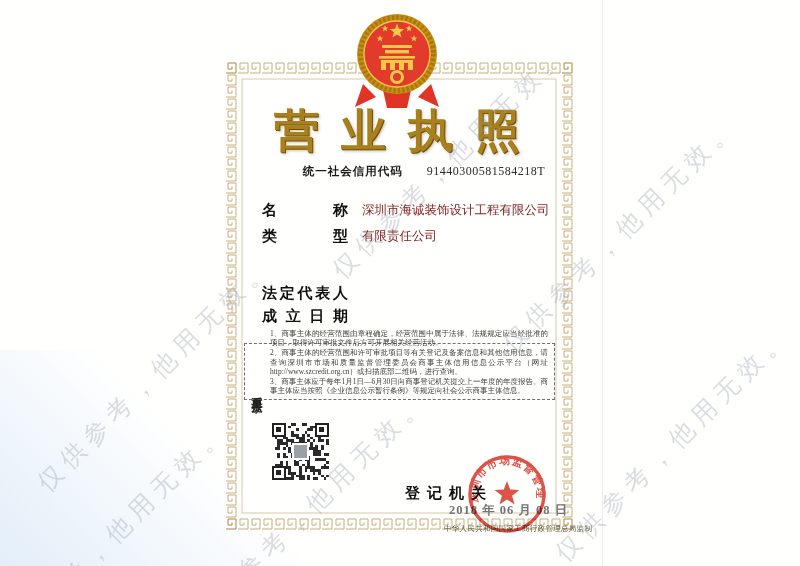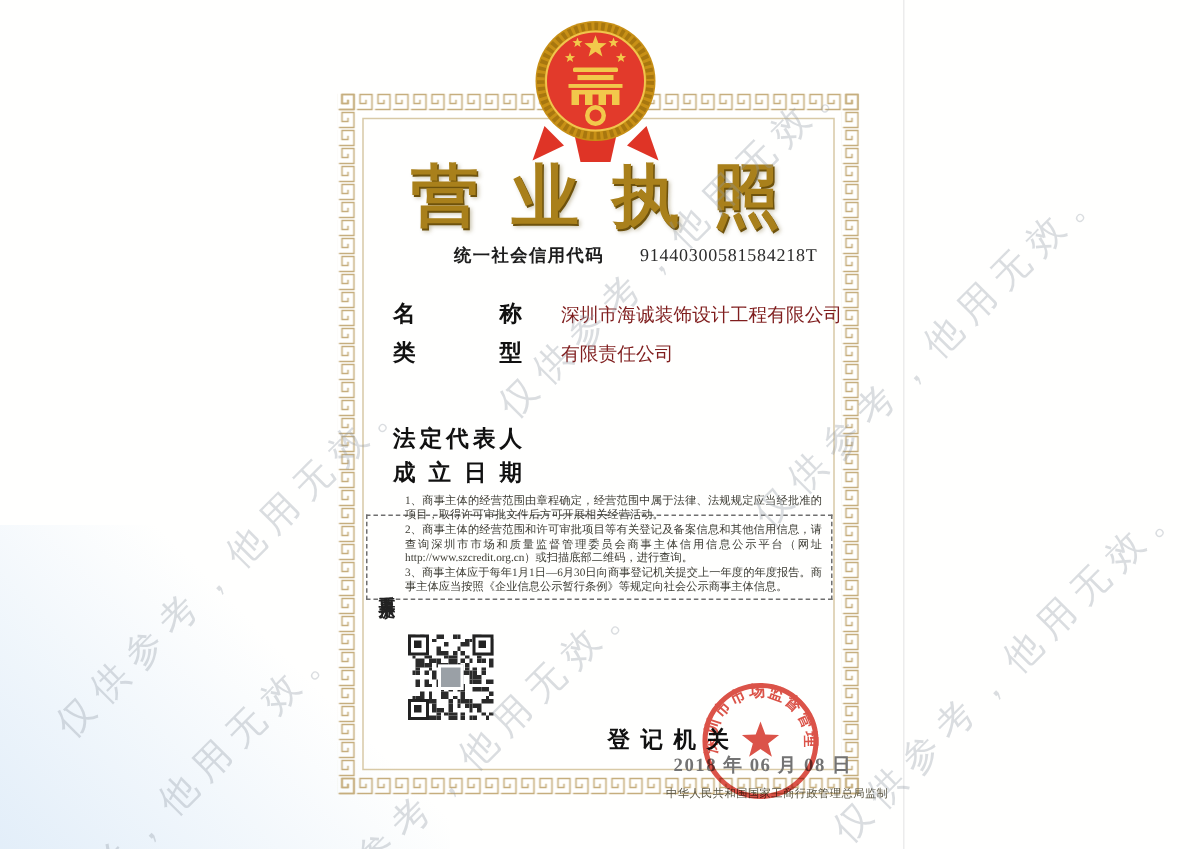--- a/index.html
+++ b/index.html
@@ -31,21 +31,21 @@
     font-family:"DejaVu Serif",serif;
     text-shadow:1px 1px 0 #6e520c,2px 2px 3px rgba(90,70,10,.35);
   }
 
   
   .credit{position:absolute;left:260px;top:161px;width:285px;text-align:right;z-index:2;}
   .credit .lbl{font-family:"Liberation Sans",sans-serif;font-weight:bold;font-size:11.5px;color:#1c1c1c;letter-spacing:1px;}
   .credit .code{font-size:12px;color:#2b2b2b;letter-spacing:.5px;margin-left:20px;}
 
   
-  .field{position:absolute;left:262px;display:flex;align-items:flex-start;z-index:2;gap:12px;}
+  .field{position:absolute;left:262px;display:flex;align-items:flex-start;z-index:2;}
   .field .flabel{
     width:86px;flex:none;font-family:"Liberation Sans",sans-serif;font-weight:bold;
     font-size:15px;color:#111;text-align:justify;text-align-last:justify;line-height:17px;}
   .field .fvalue{margin-left:14px;width:232px;font-size:12.5px;line-height:17px;color:#7f1d1d;padding-top:1px;}
   .f1{top:201px}.f2{top:227px}.f3{top:251px}.f4{top:284px}.f5{top:307px}
 
   
   .notice{position:absolute;left:244px;top:343px;width:311px;height:57px;z-index:2;
     border:1px dashed #6f6f6f;display:flex;align-items:flex-end;padding:3px 6px 3px 4px;box-sizing:border-box;}
   .notice .side{flex:none;width:15px;writing-mode:vertical-rl;text-orientation:upright;

